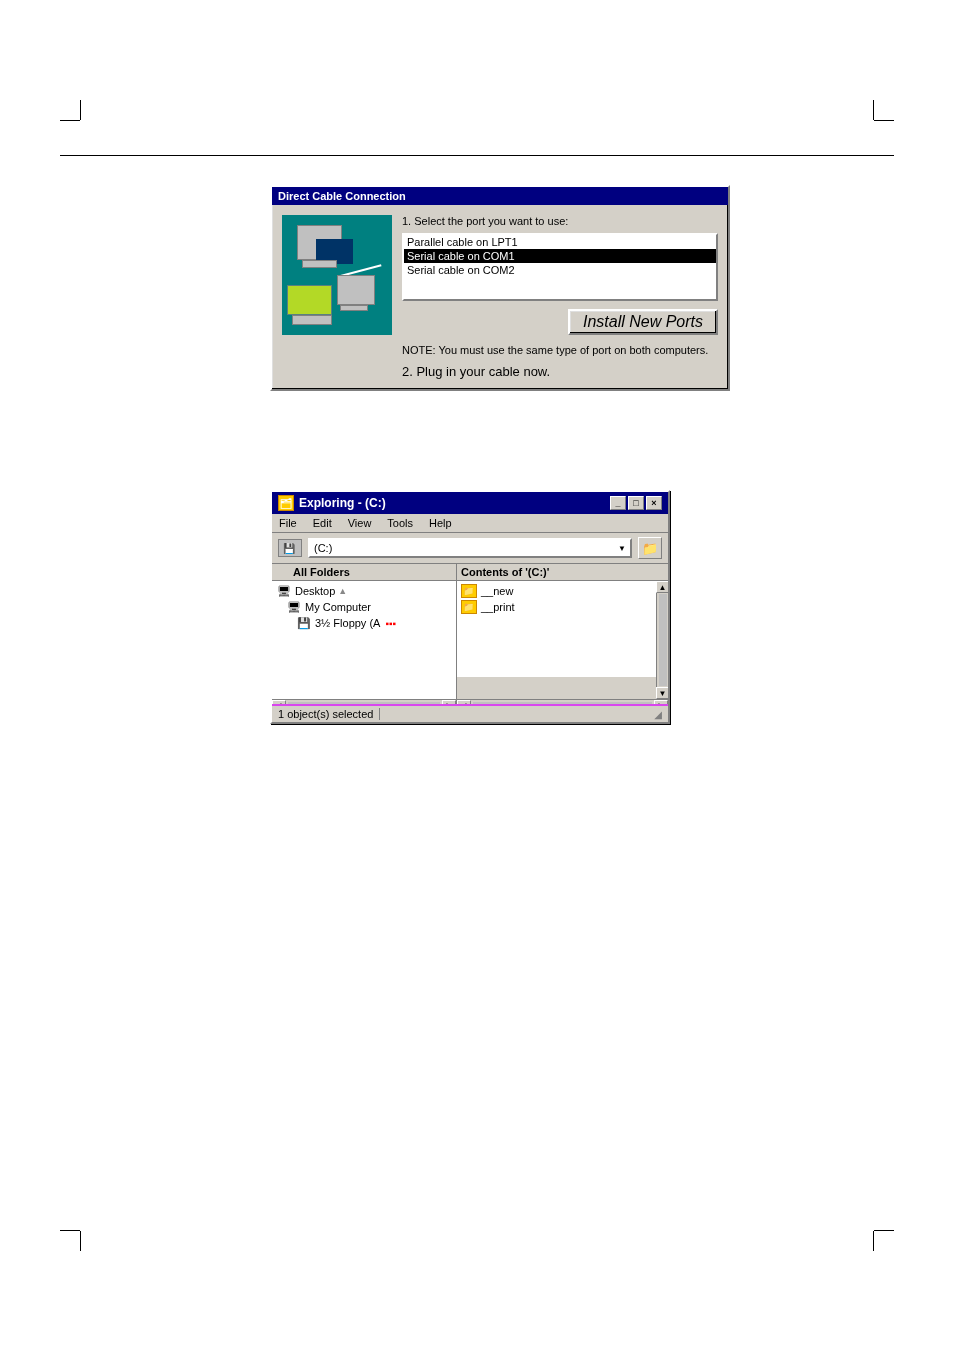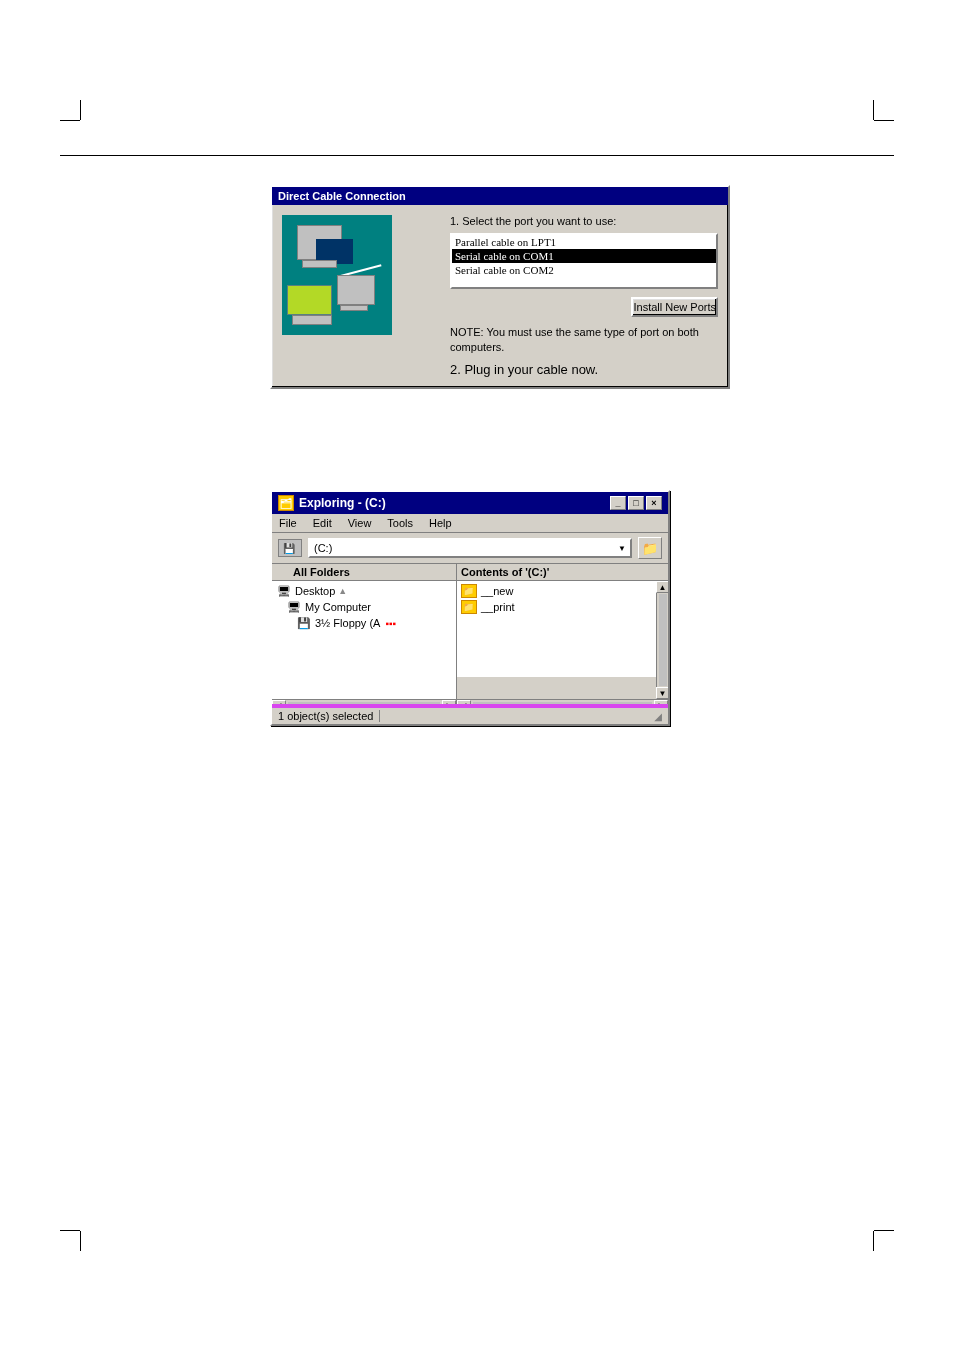--- a/index.html
+++ b/index.html
@@ -149,36 +149,34 @@
       left: 5px;
       width: 45px;
       height: 30px;
       background: #ffff00;
       border: 1px solid #808080;
       opacity: 0.7;
     }
 
     .dcc-right {
       flex: 1;
-      margin-left: 48px;
     }
     .dcc-right .step-label {
       font-size: 11px;
       margin-bottom: 6px;
       color: #000;
     }
     .port-listbox {
       border: 2px solid #808080;
       border-top-color: #ffffff;
       border-left-color: #ffffff;
       background: #ffffff;
-      height: 56px;
+      height: 68px;
       overflow: hidden;
       margin-bottom: 8px;
-      font-family: Liberation Serif, serif;
     }
     .port-item {
       padding: 1px 3px;
       font-size: 11px;
       cursor: default;
       white-space: nowrap;
     }
     .port-item.selected {
       background: #000000;
       color: #ffffff;
@@ -187,24 +185,25 @@
       display: flex;
       justify-content: flex-end;
       margin-bottom: 8px;
     }
     .win-btn {
       background: #d4d0c8;
       border: 2px solid #ffffff;
       border-bottom-color: #808080;
       border-right-color: #808080;
       box-shadow: inset -1px -1px #000, inset 1px 1px #dfdfdf;
-      font-size: 11px;
-      padding: 2px 0;
+      font-size: 16px;
+      padding: 2px 13px;
       cursor: pointer;
       min-width: 80px;
+      font-style: italic;
     }
     .dcc-note {
       font-size: 11px;
       color: #000;
       margin-bottom: 6px;
       line-height: 1.4;
     }
     .dcc-step2 {
       font-size: 13px;
       color: #000;
@@ -445,21 +444,21 @@
       width: 12px;
       background: #d4d0c8;
       border-left: 1px solid #808080;
       display: flex;
       flex-direction: column;
       align-items: center;
     }
     .explorer-statusbar {
       padding: 2px 6px;
       font-size: 11px;
-      border-top: 4px solid #d946ef;
+      border-top: 2px solid #d946ef;
       background: #d4d0c8;
       display: flex;
       align-items: center;
       gap: 6px;
     }
     .status-divider {
       width: 1px;
       height: 12px;
       background: #808080;
     }

